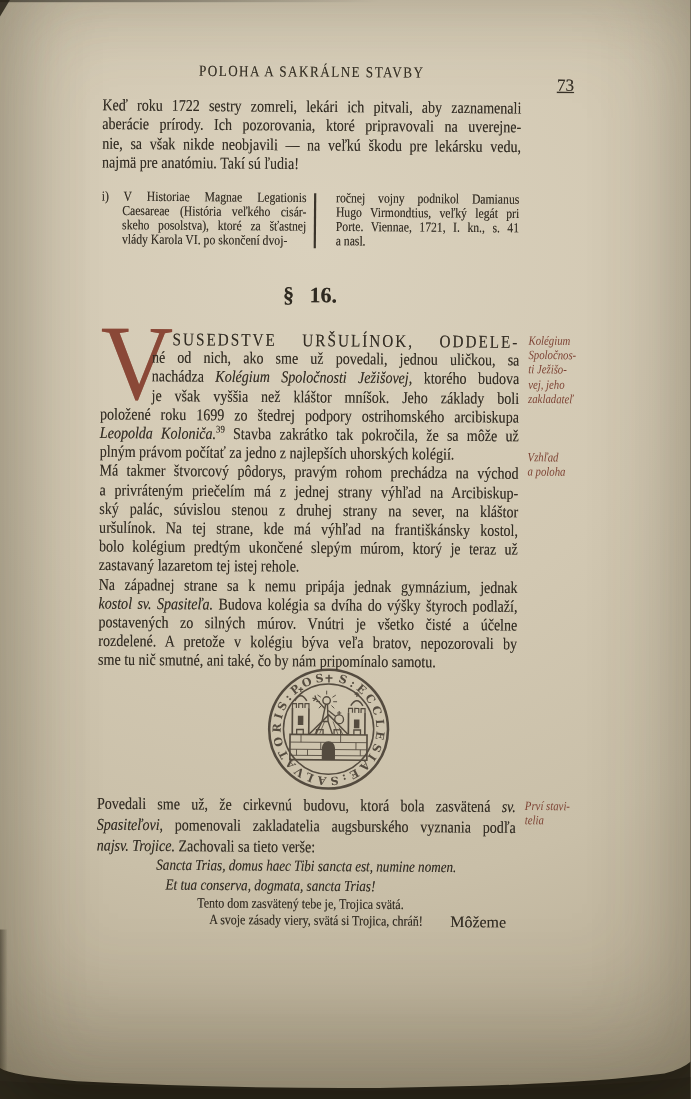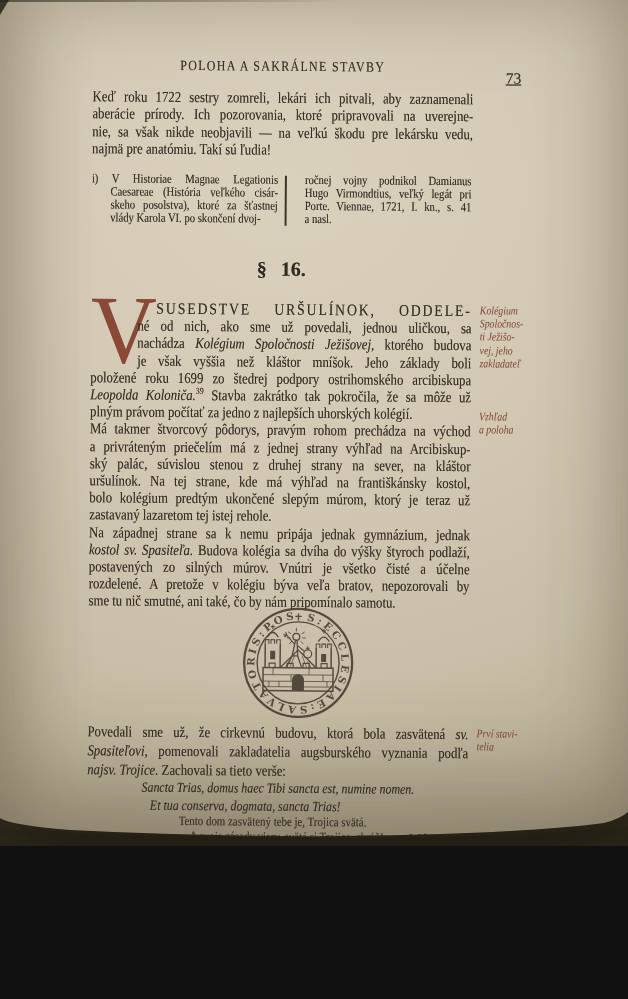--- a/index.html
+++ b/index.html
@@ -1,17 +1,17 @@
 <!DOCTYPE html>
 <html><head>
 <meta charset="utf-8">
 <style>
   html,body{margin:0;padding:0;background:#111;}
   #page{
-    position:relative;width:628px;height:846px;overflow:hidden;
+    position:relative;width:628px;height:999px;overflow:hidden;
     font-family:"Liberation Serif","DejaVu Serif",serif;
     color:#332d24;
     background:
       radial-gradient(150% 95% at 45% 22%, #dad1bd 0%, #d2c8b2 38%, #c9bfa8 62%, #b9ae96 82%, #a59a82 96%, #9c9179 100%);
   }
   #vignette{position:absolute;inset:0;pointer-events:none;
     box-shadow:inset 0 0 90px rgba(92,80,60,.22), inset 0 -70px 90px rgba(70,60,42,.28), inset 25px 0 60px rgba(80,70,52,.12);}
   #content{position:absolute;inset:0;transform:rotate(.45deg);transform-origin:50% 50%;}
   .blk{position:absolute;transform:scaleX(.85);transform-origin:0 0;}
   .ln{white-space:nowrap;}

